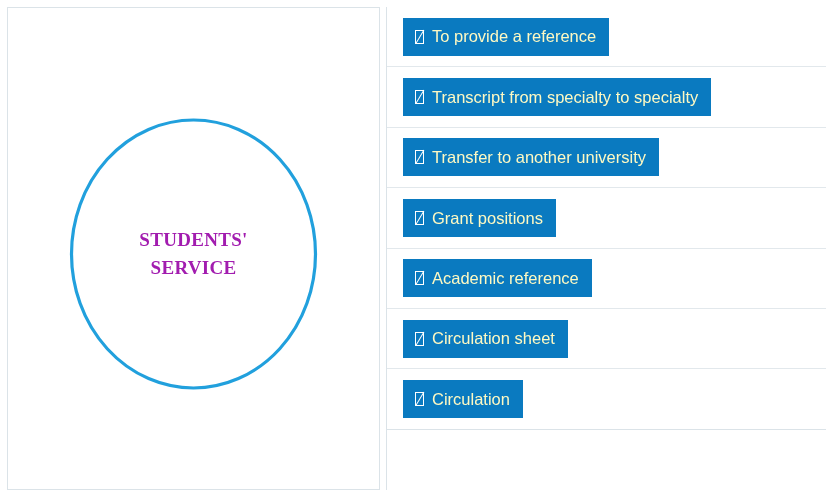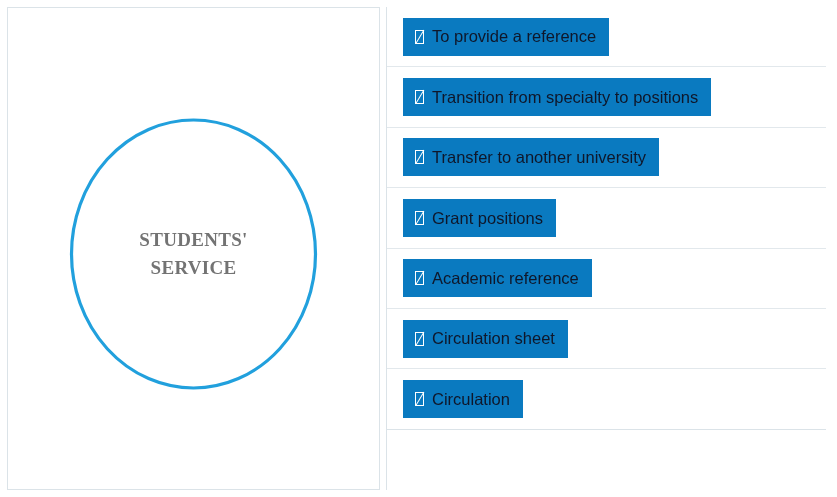--- a/index.html
+++ b/index.html
@@ -56,21 +56,21 @@
     display: flex;
     flex-direction: column;
     align-items: center;
     justify-content: center;
     text-align: center;
     font-family: "Liberation Serif", "DejaVu Serif", serif;
     font-weight: bold;
     font-size: 19px;
     line-height: 28px;
     letter-spacing: 0.3px;
-    color: #737373;
+    color: #a21caf;
     white-space: nowrap;
     pointer-events: none;
   }
   .dept-label .ln { display: block; }
 
   
   .right-col {
     position: absolute;
     left: 386px;
     top: 7px;
@@ -91,21 +91,21 @@
   }
   .svc-row:last-child {
     border-bottom: 1px solid #dbe3e8;
   }
 
   .svc-badge {
     display: inline-flex;
     align-items: center;
     gap: 8px;
     background: #0a7ac0;
-    color: #0f172a;
+    color: #fef9c3;
     height: 38px;
     padding: 0 13px 0 12px;
     box-sizing: border-box;
     font-size: 16.5px;
     font-weight: normal;
     line-height: 1;
     white-space: nowrap;
     border-radius: 0;
   }
 
@@ -154,21 +154,21 @@
       <span class="svc-badge">
         <span class="tofu"></span>
         <span class="svc-label">To provide a reference</span>
       </span>
     </div>
 
 
     <div class="svc-row">
       <span class="svc-badge">
         <span class="tofu"></span>
-        <span class="svc-label">Transition from specialty to positions</span>
+        <span class="svc-label">Transcript from specialty to specialty</span>
       </span>
     </div>
 
     <div class="svc-row">
       <span class="svc-badge">
         <span class="tofu"></span>
         <span class="svc-label">Transfer to another university</span>
       </span>
     </div>
 

